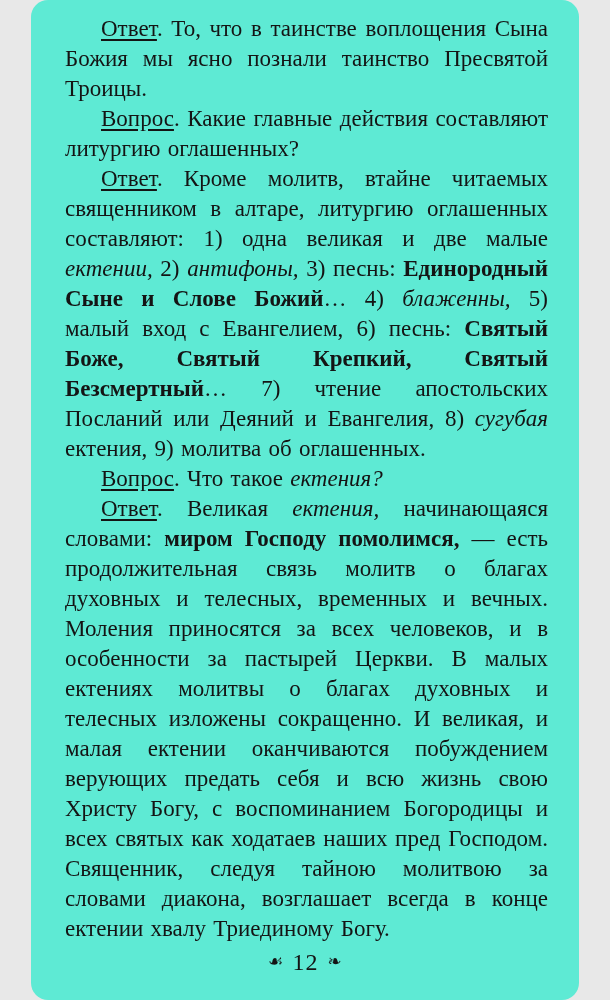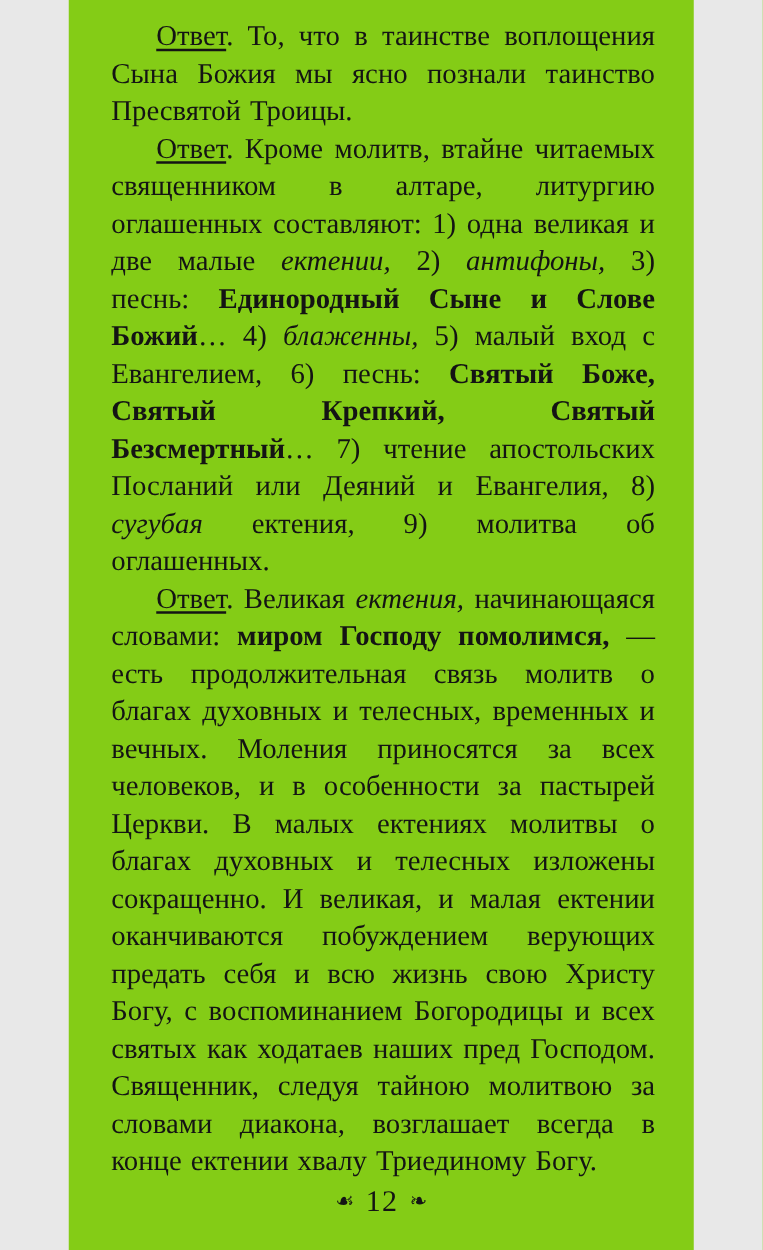--- a/index.html
+++ b/index.html
@@ -2,28 +2,29 @@
 <html lang="ru"><head>
 <meta charset="utf-8">
 <style>
   html, body {
     margin: 0;
     padding: 0;
     background: #e8e8e8;
   }
   .page {
     position: relative;
-    width: 500px;
+    width: 548px;
     height: 1000px;
     margin: 0 auto;
-    background: #84cc16;
+    background: #5eead4;
     color: #141414;
     font-family: "Liberation Serif", serif;
     overflow: hidden;
     box-sizing: border-box;
+    border-radius: 17px;
   }
   .text-block {
     padding: 14px 31px 0 34px;
     font-size: 23px;
     line-height: 30px;
     word-spacing: 1.5px;
   }
   .para {
     margin: 0;
     text-align: justify;
@@ -58,21 +59,23 @@
     letter-spacing: 1px;
     text-align: center;
   }
 </style>
 </head>
 <body>
 
 <div class="page">
   <div class="text-block">
     <p class="para"><span class="seg-underline">Ответ</span><span class="seg-normal">. То, что в таинстве воплощения Сына Божия мы ясно познали таинство Пресвятой Троицы.</span></p>
+    <p class="para"><span class="seg-underline">Вопрос</span><span class="seg-normal">. Какие главные действия составляют литургию оглашенных?</span></p>
     <p class="para"><span class="seg-underline">Ответ</span><span class="seg-normal">. Кроме молитв, втайне читаемых священником в алтаре, литургию оглашенных составляют: 1) одна великая и две малые </span><span class="seg-italic">ектении,</span><span class="seg-normal"> 2) </span><span class="seg-italic">антифоны,</span><span class="seg-normal"> 3) песнь: </span><span class="seg-bold">Единородный Сыне и Слове Божий</span><span class="seg-normal">… 4) </span><span class="seg-italic">блаженны,</span><span class="seg-normal"> 5) малый вход с Евангелием, 6) песнь: </span><span class="seg-bold">Святый Боже, Святый Крепкий, Святый Безсмертный</span><span class="seg-normal">… 7) чтение апостольских Посланий или Деяний и Евангелия, 8) </span><span class="seg-italic">сугубая</span><span class="seg-normal"> ектения, 9) молитва об оглашенных.</span></p>
+    <p class="para"><span class="seg-underline">Вопрос</span><span class="seg-normal">. Что такое </span><span class="seg-italic">ектения?</span></p>
     <p class="para"><span class="seg-underline">Ответ</span><span class="seg-normal">. Великая </span><span class="seg-italic">ектения,</span><span class="seg-normal"> начинающаяся словами: </span><span class="seg-bold">миром Господу помолимся,</span><span class="seg-normal"> — есть продолжительная связь молитв о благах духовных и телесных, временных и вечных. Моления приносятся за всех человеков, и в особенности за пастырей Церкви. В малых ектениях молитвы о благах духовных и телесных изложены сокращенно. И великая, и малая ектении оканчиваются побуждением верующих предать себя и всю жизнь свою Христу Богу, с воспоминанием Богородицы и всех святых как ходатаев наших пред Господом. Священник, следуя тайною молитвою за словами диакона, возглашает всегда в конце ектении хвалу Триединому Богу.</span></p>
   </div>
 
   <div class="footer">
     <span class="ornament">☙</span>
     <span class="page-number">12</span>
     <span class="ornament">❧</span>
   </div>
 </div>
 

